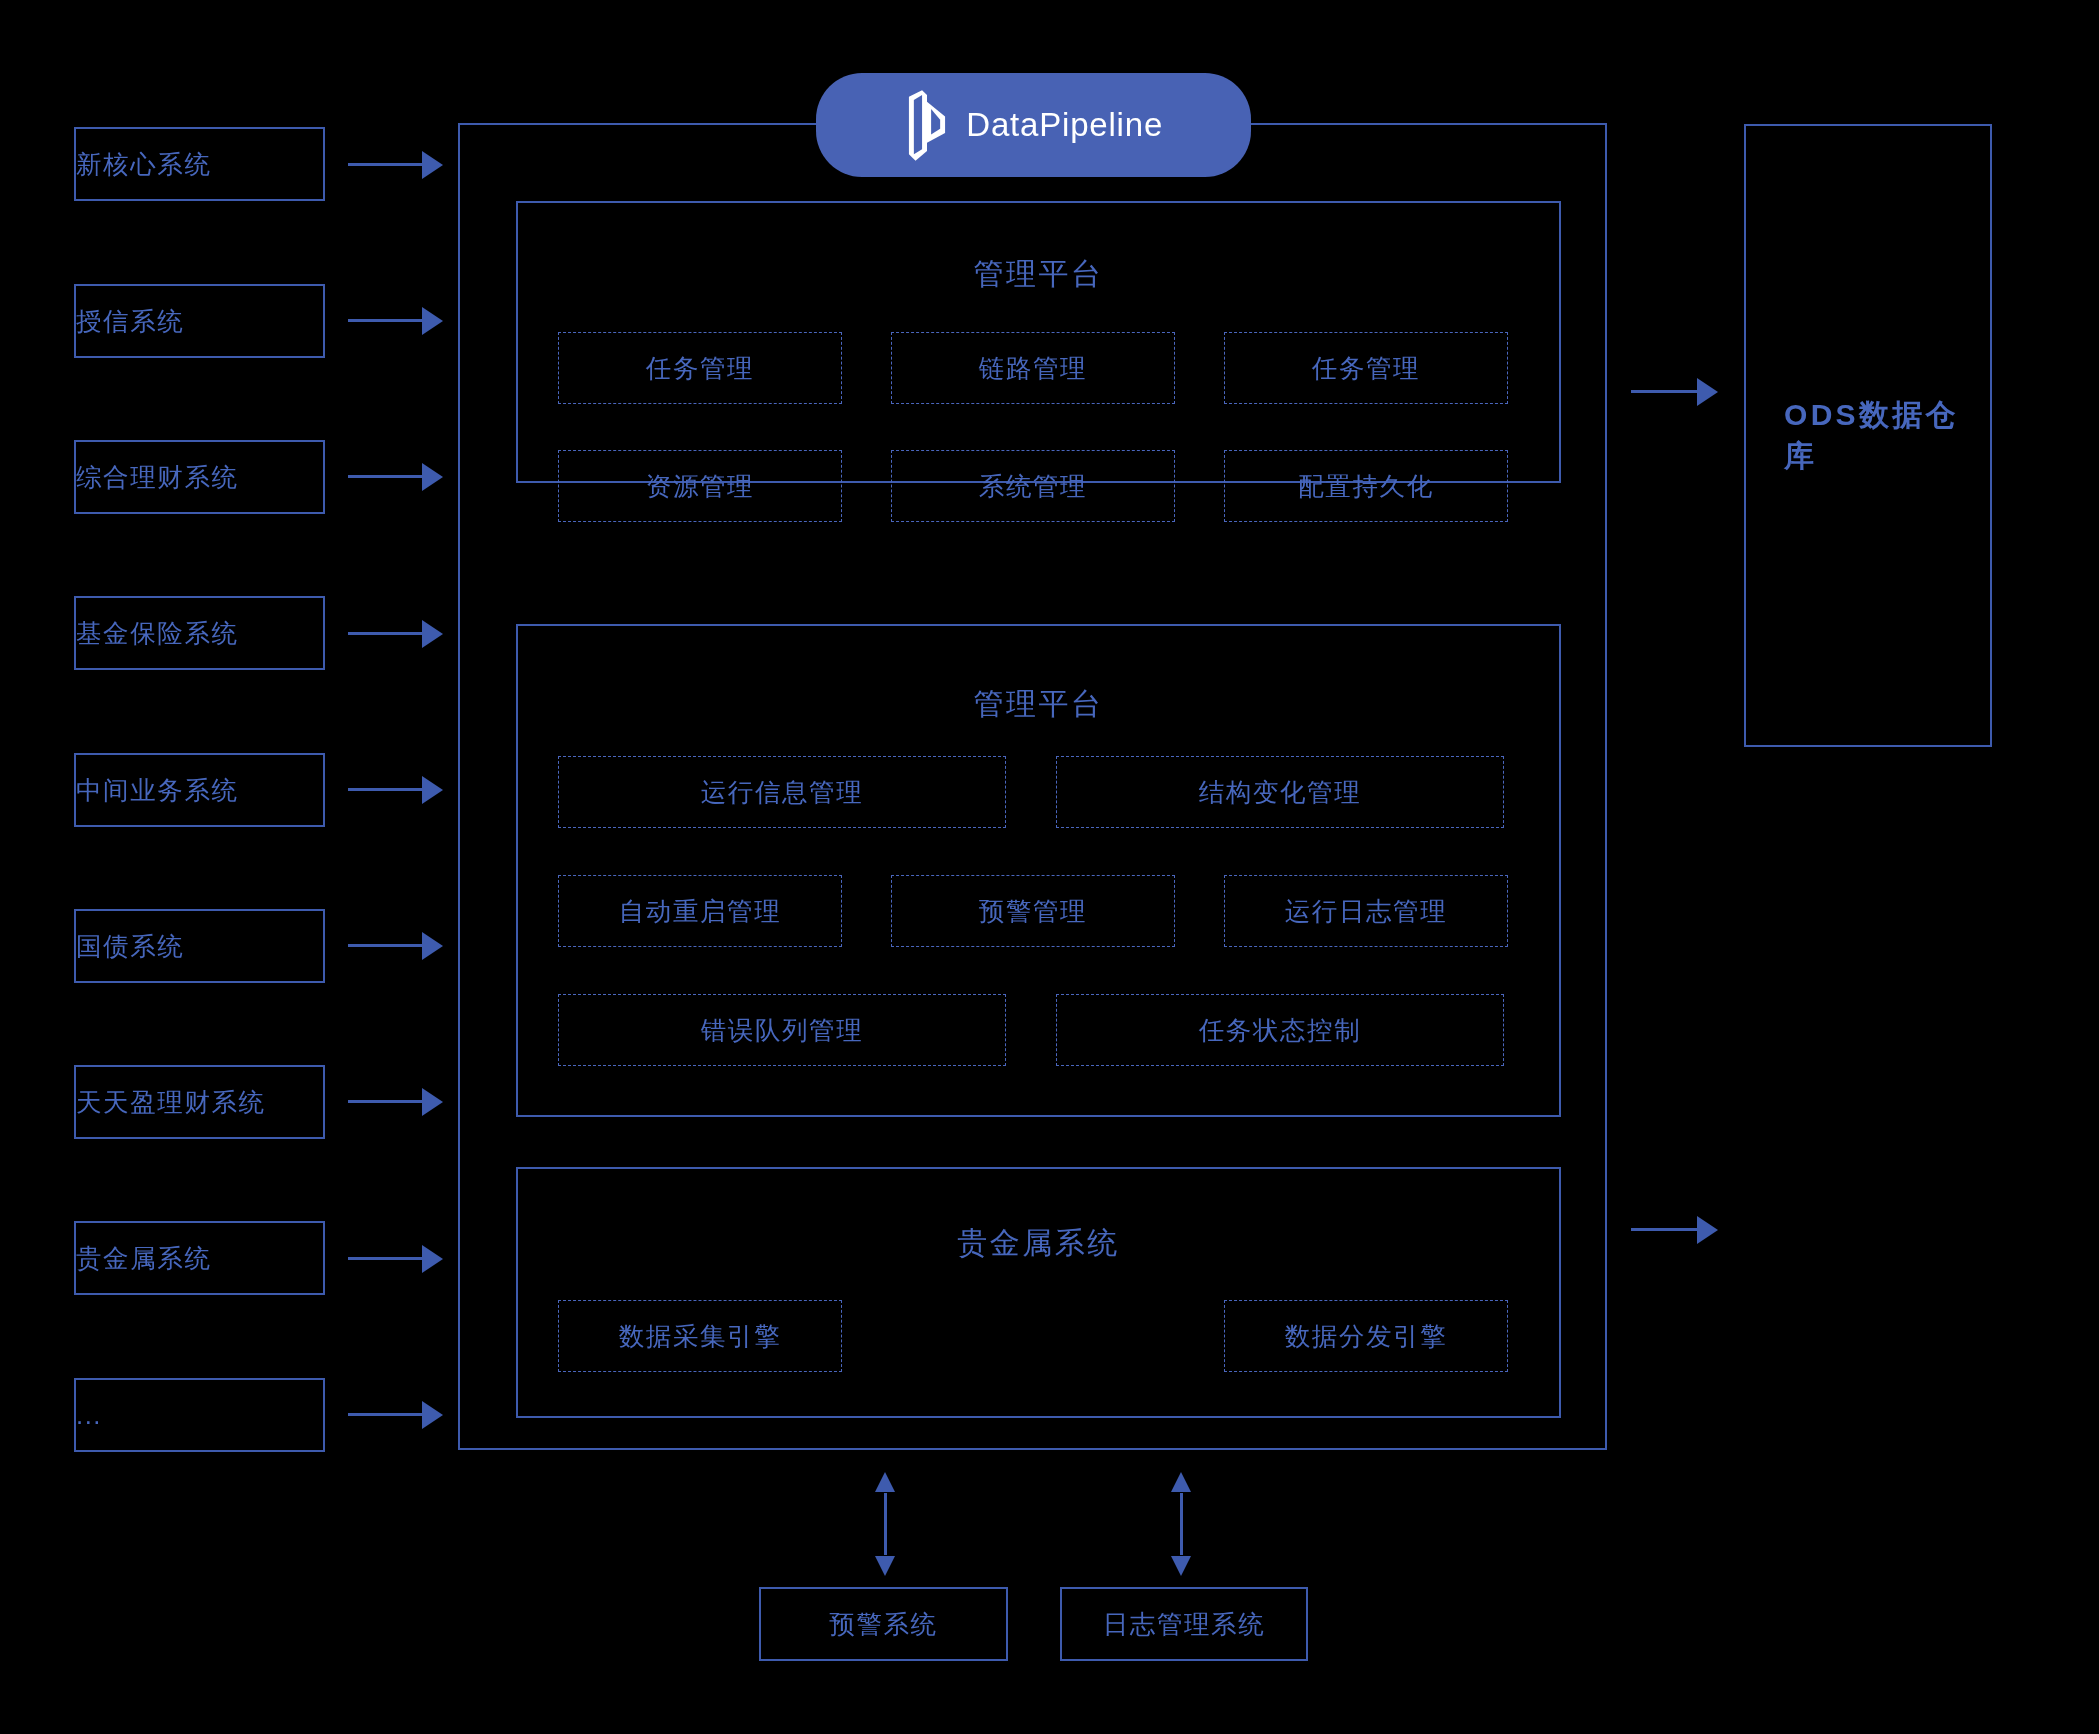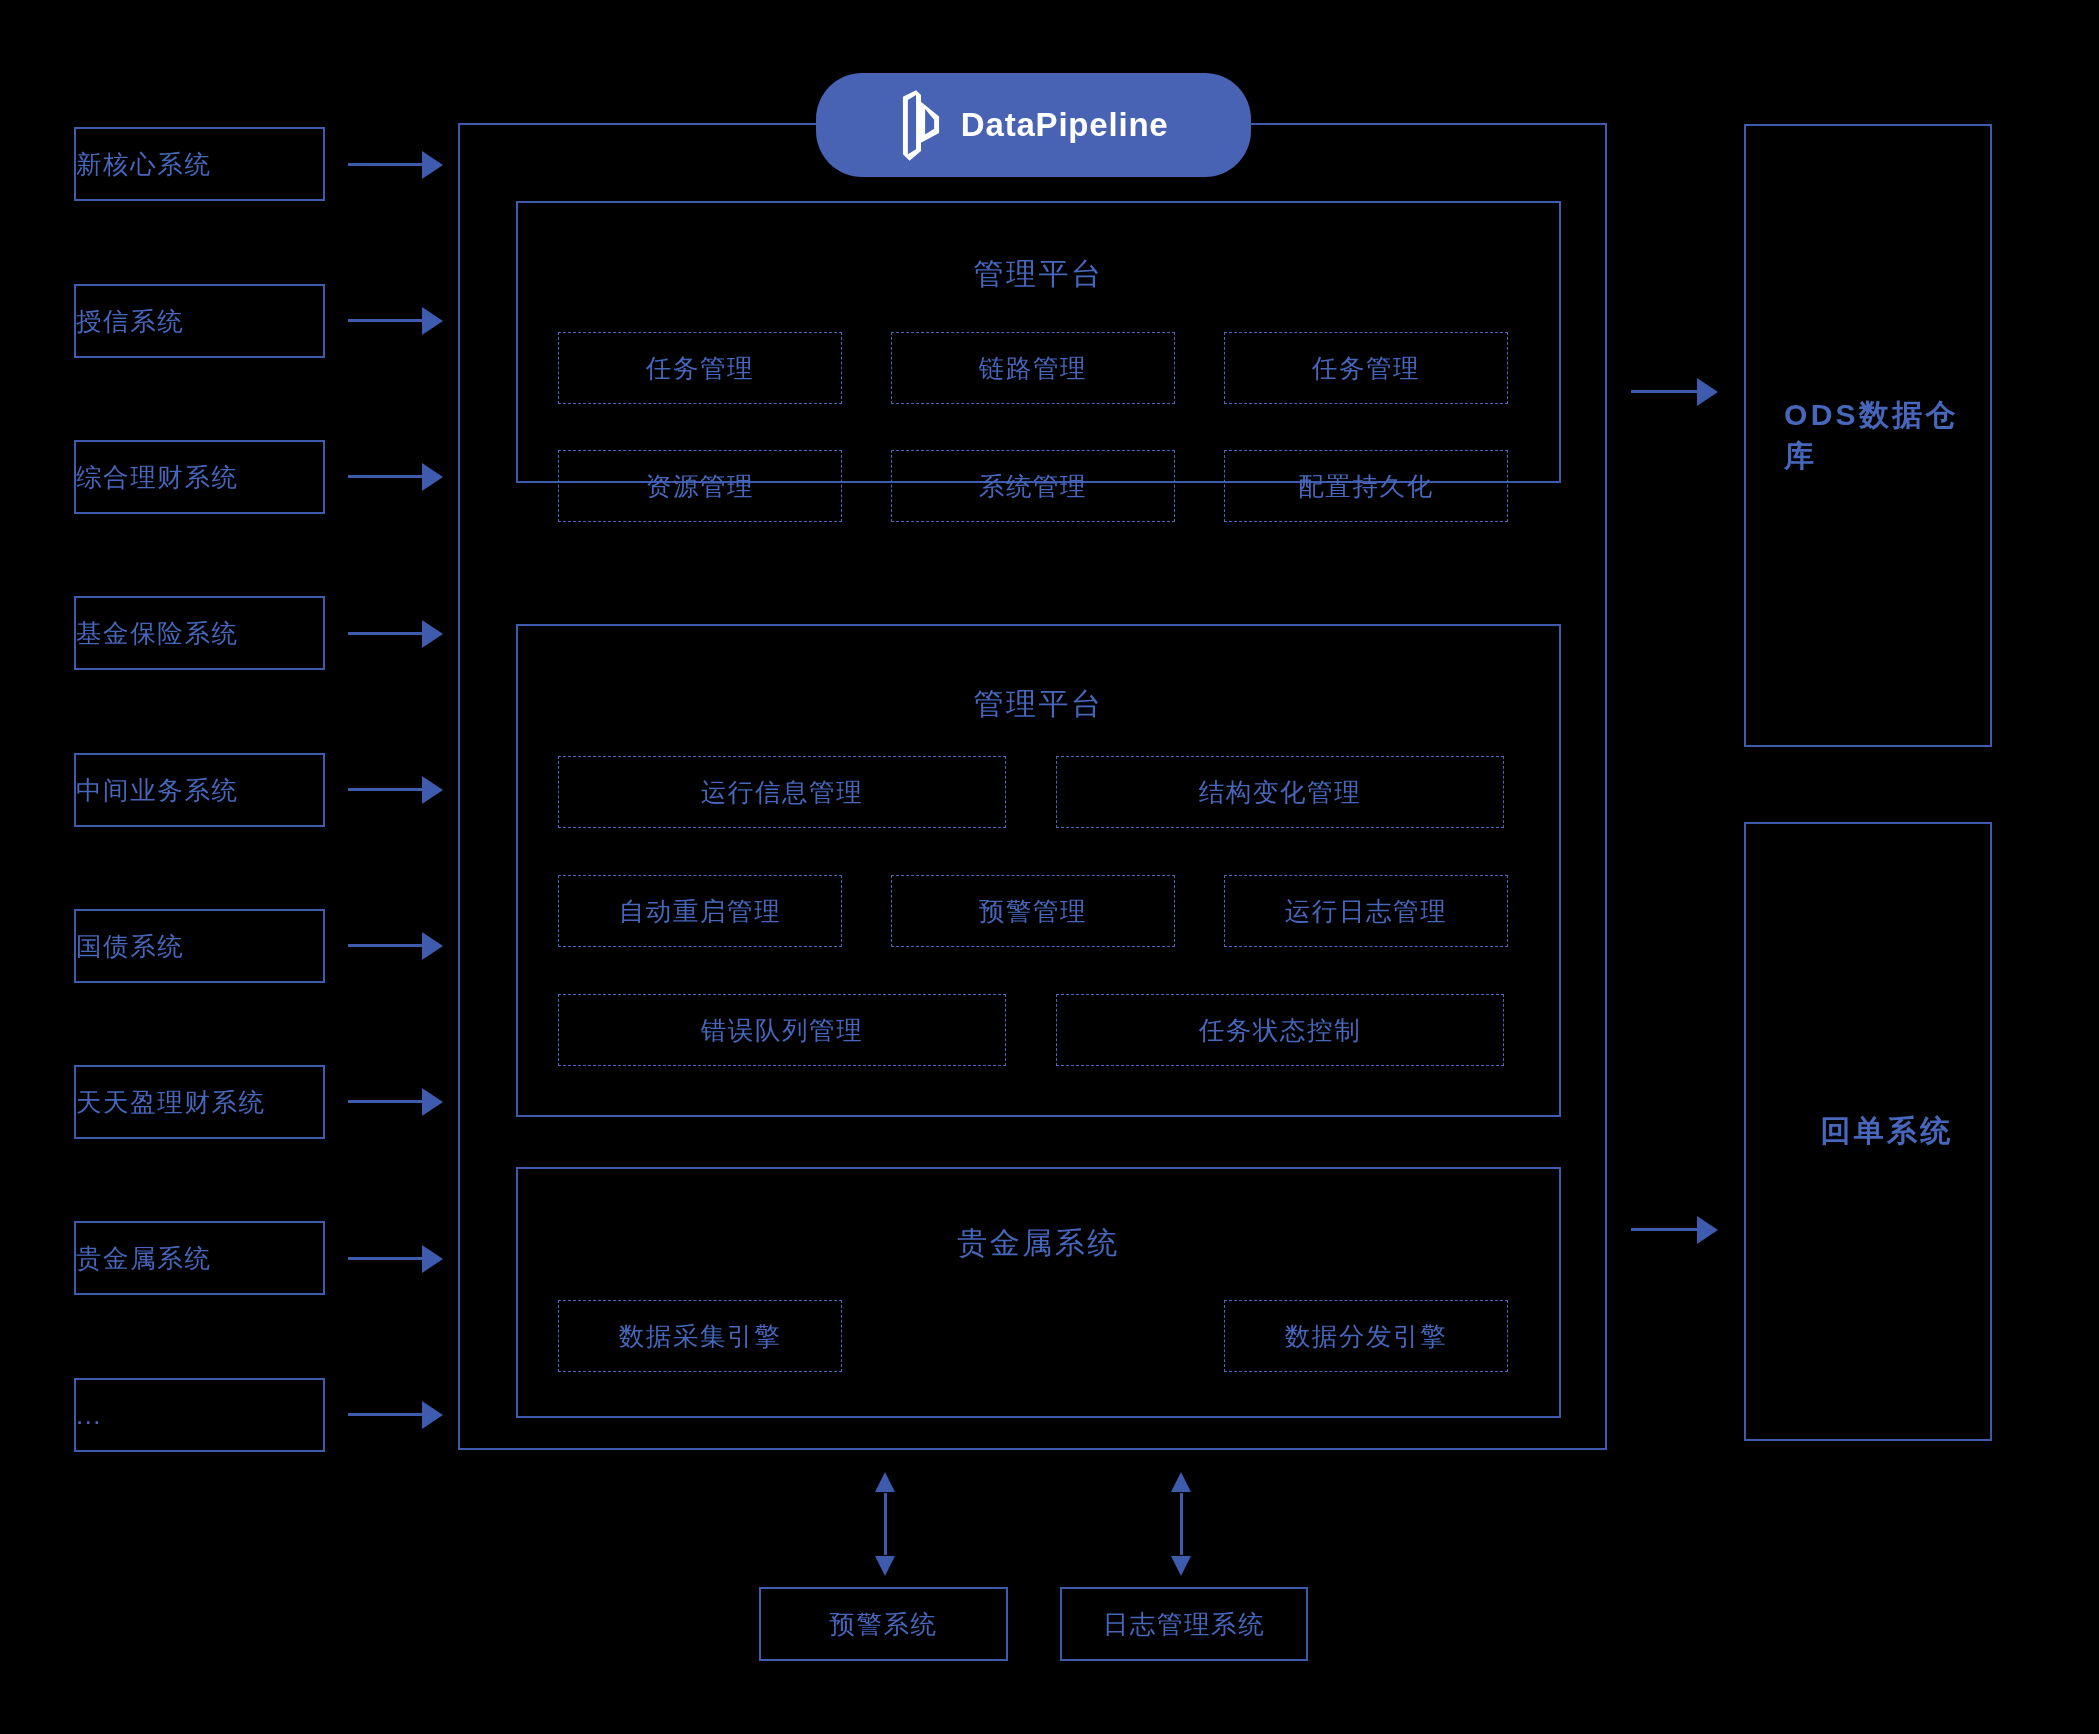--- a/index.html
+++ b/index.html
@@ -61,21 +61,21 @@
     border:2.5px solid var(--line);
   }
   .brand-pill{
     position:absolute;left:356px;top:-52px;width:435px;height:104px;
     background:var(--pill);border-radius:46px;
     display:flex;align-items:center;justify-content:center;gap:16.4px;
     z-index:2;
   }
   .brand-pill .logo{width:46px;height:71px;flex:0 0 auto;}
   .brand-name{
-    color:var(--white);font-size:33px;font-weight:bold;letter-spacing:0.8px;
+    color:var(--white);font-size:33px;font-weight:normal;letter-spacing:0.8px;
   }
   
   .section{
     position:absolute;left:56px;width:1045px;
     border:2.5px solid var(--line);
   }
   .section-title{
     position:absolute;left:0;width:100%;text-align:center;
     color:var(--text);font-size:30px;letter-spacing:2.5px;
   }
@@ -213,23 +213,20 @@
         </div>
     </div>
   </div>
 
   <div class="arrow-r" style="left:1631px;top:390px;width:66px"></div>
   <div class="arrow-r" style="left:1631px;top:1228px;width:66px"></div>
 
   <div class="target-box" style="top:124px;height:623px">
       <span>ODS数据仓库</span>
     </div>
-  <div class="target-box" style="top:822px;height:619px">
-      <span>回单系统</span>
-    </div>
 
   <div class="arrow-v" style="left:884px;top:1493px"></div>
   <div class="arrow-v" style="left:1180px;top:1493px"></div>
 
   <div class="bottom-box" style="left:759px;width:249px">
       <span>预警系统</span>
     </div>
   <div class="bottom-box" style="left:1060px;width:248px">
       <span>日志管理系统</span>
     </div>

